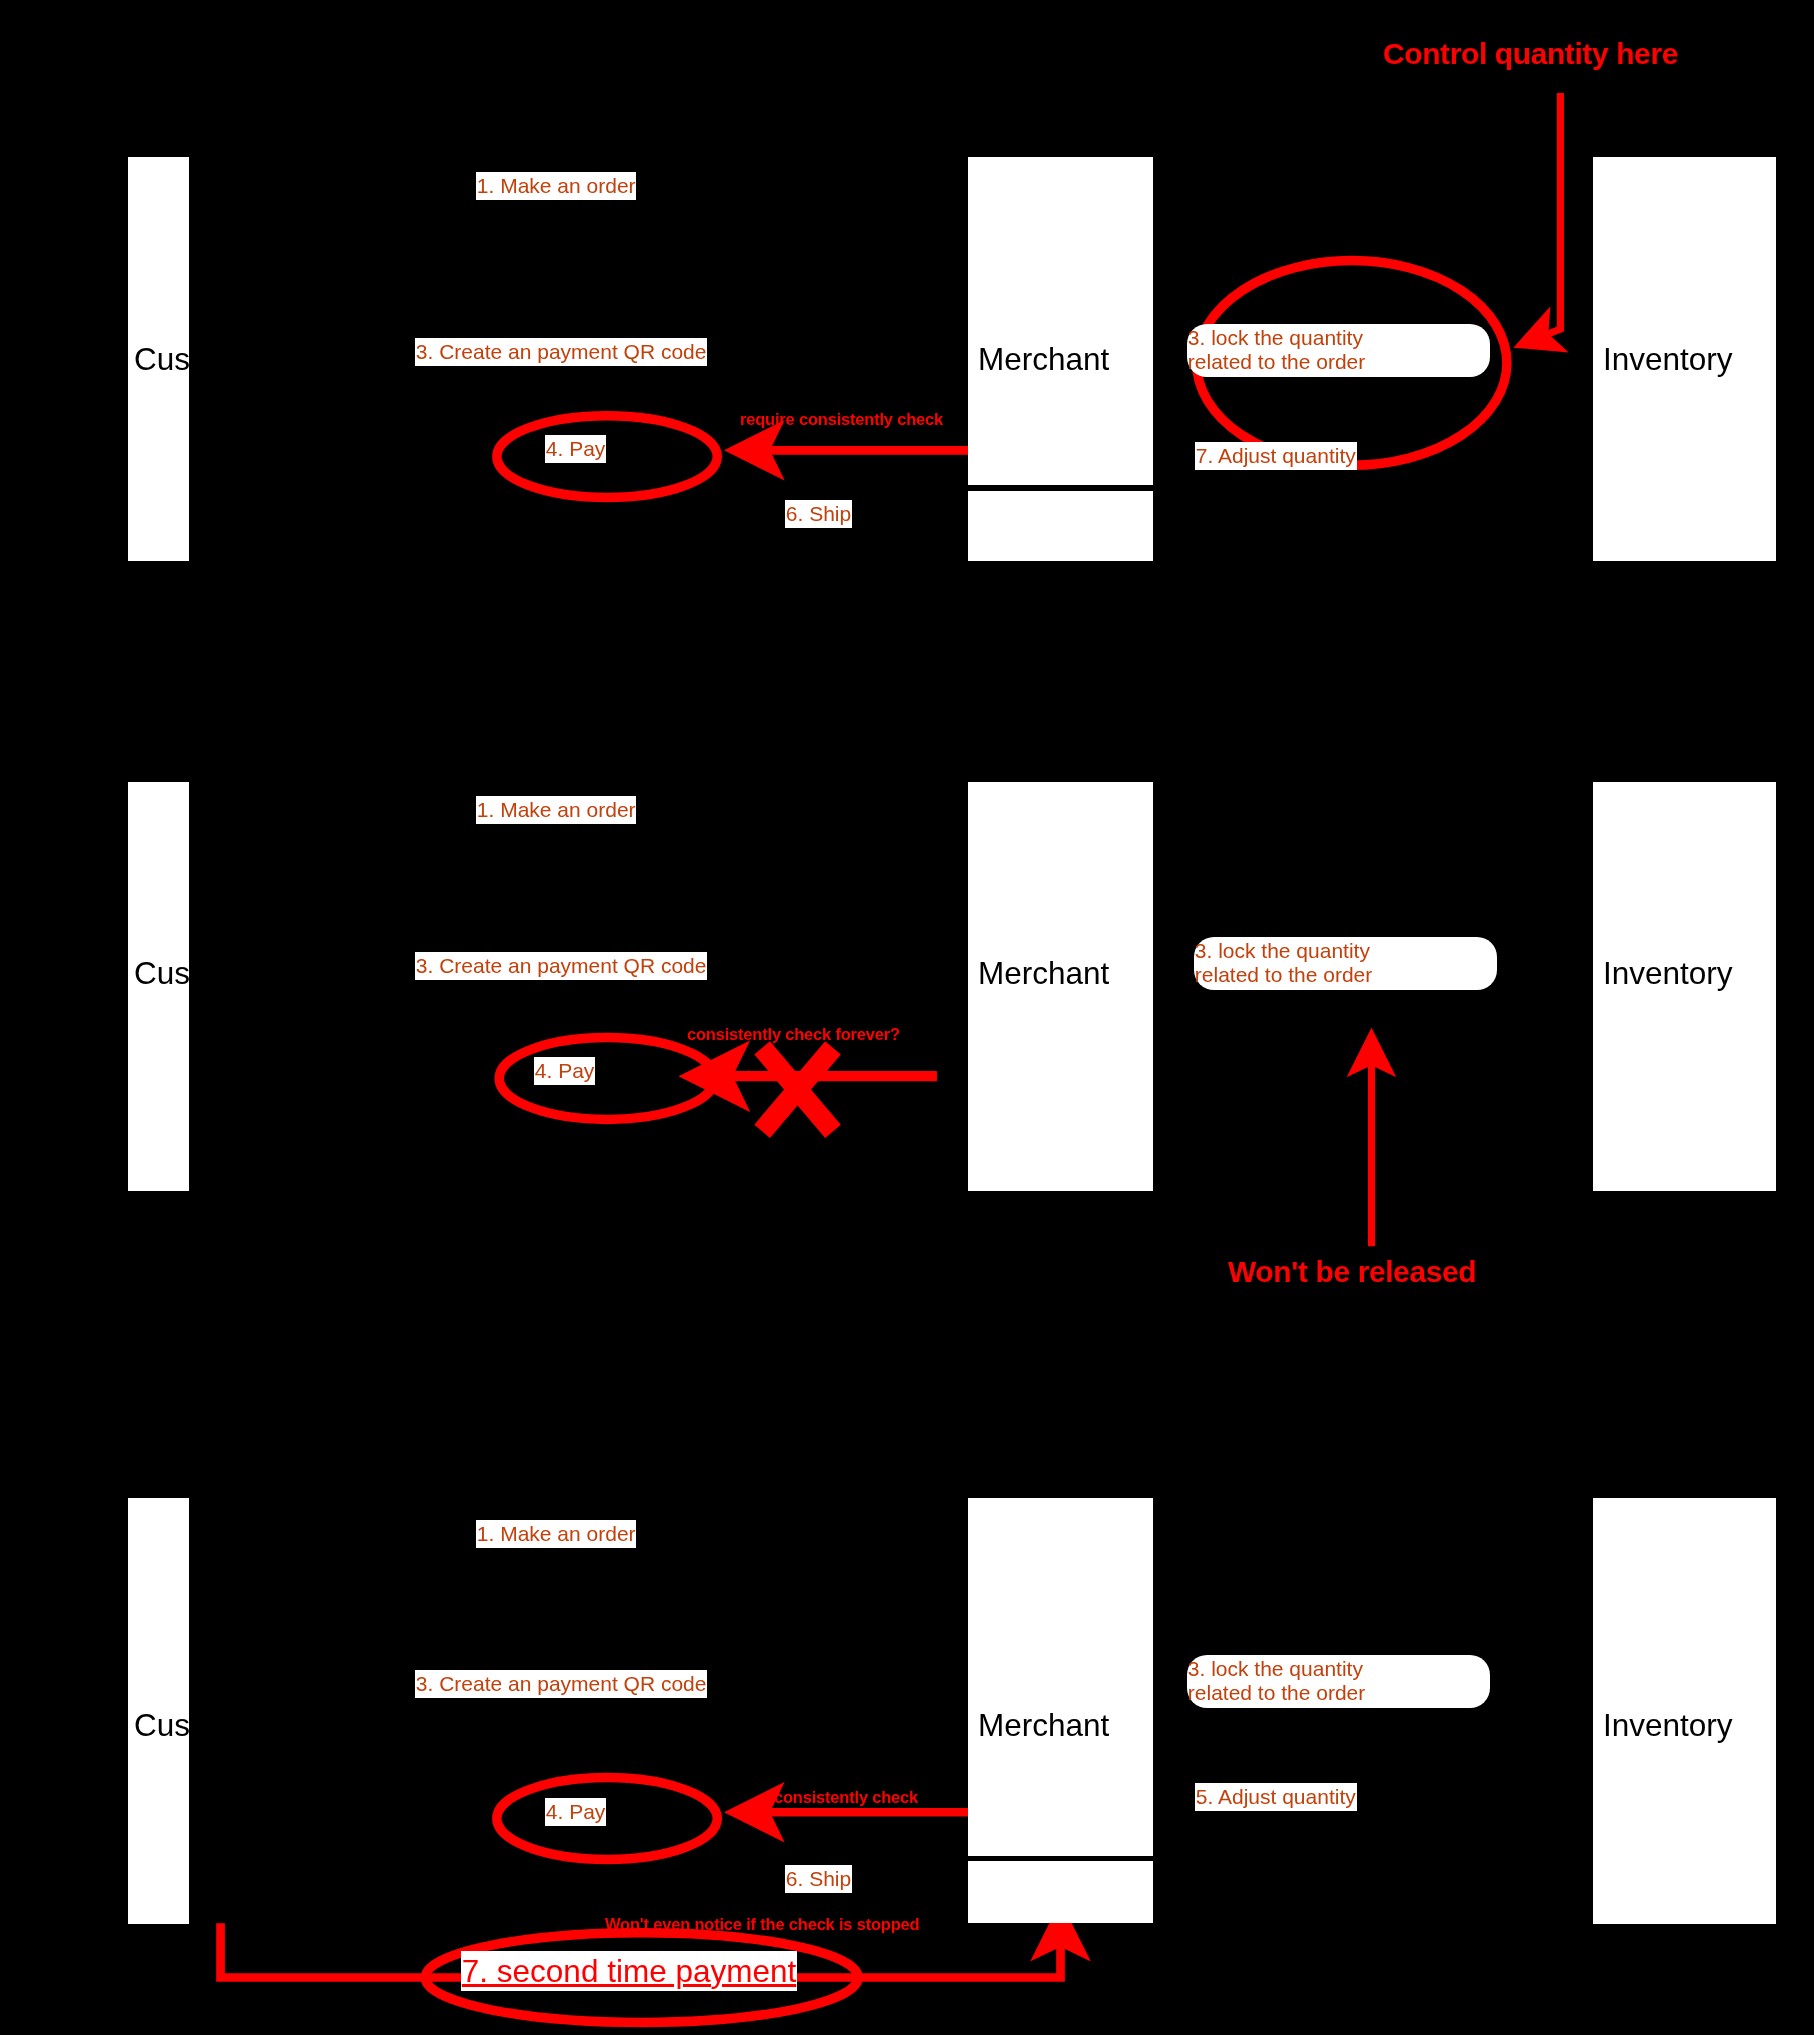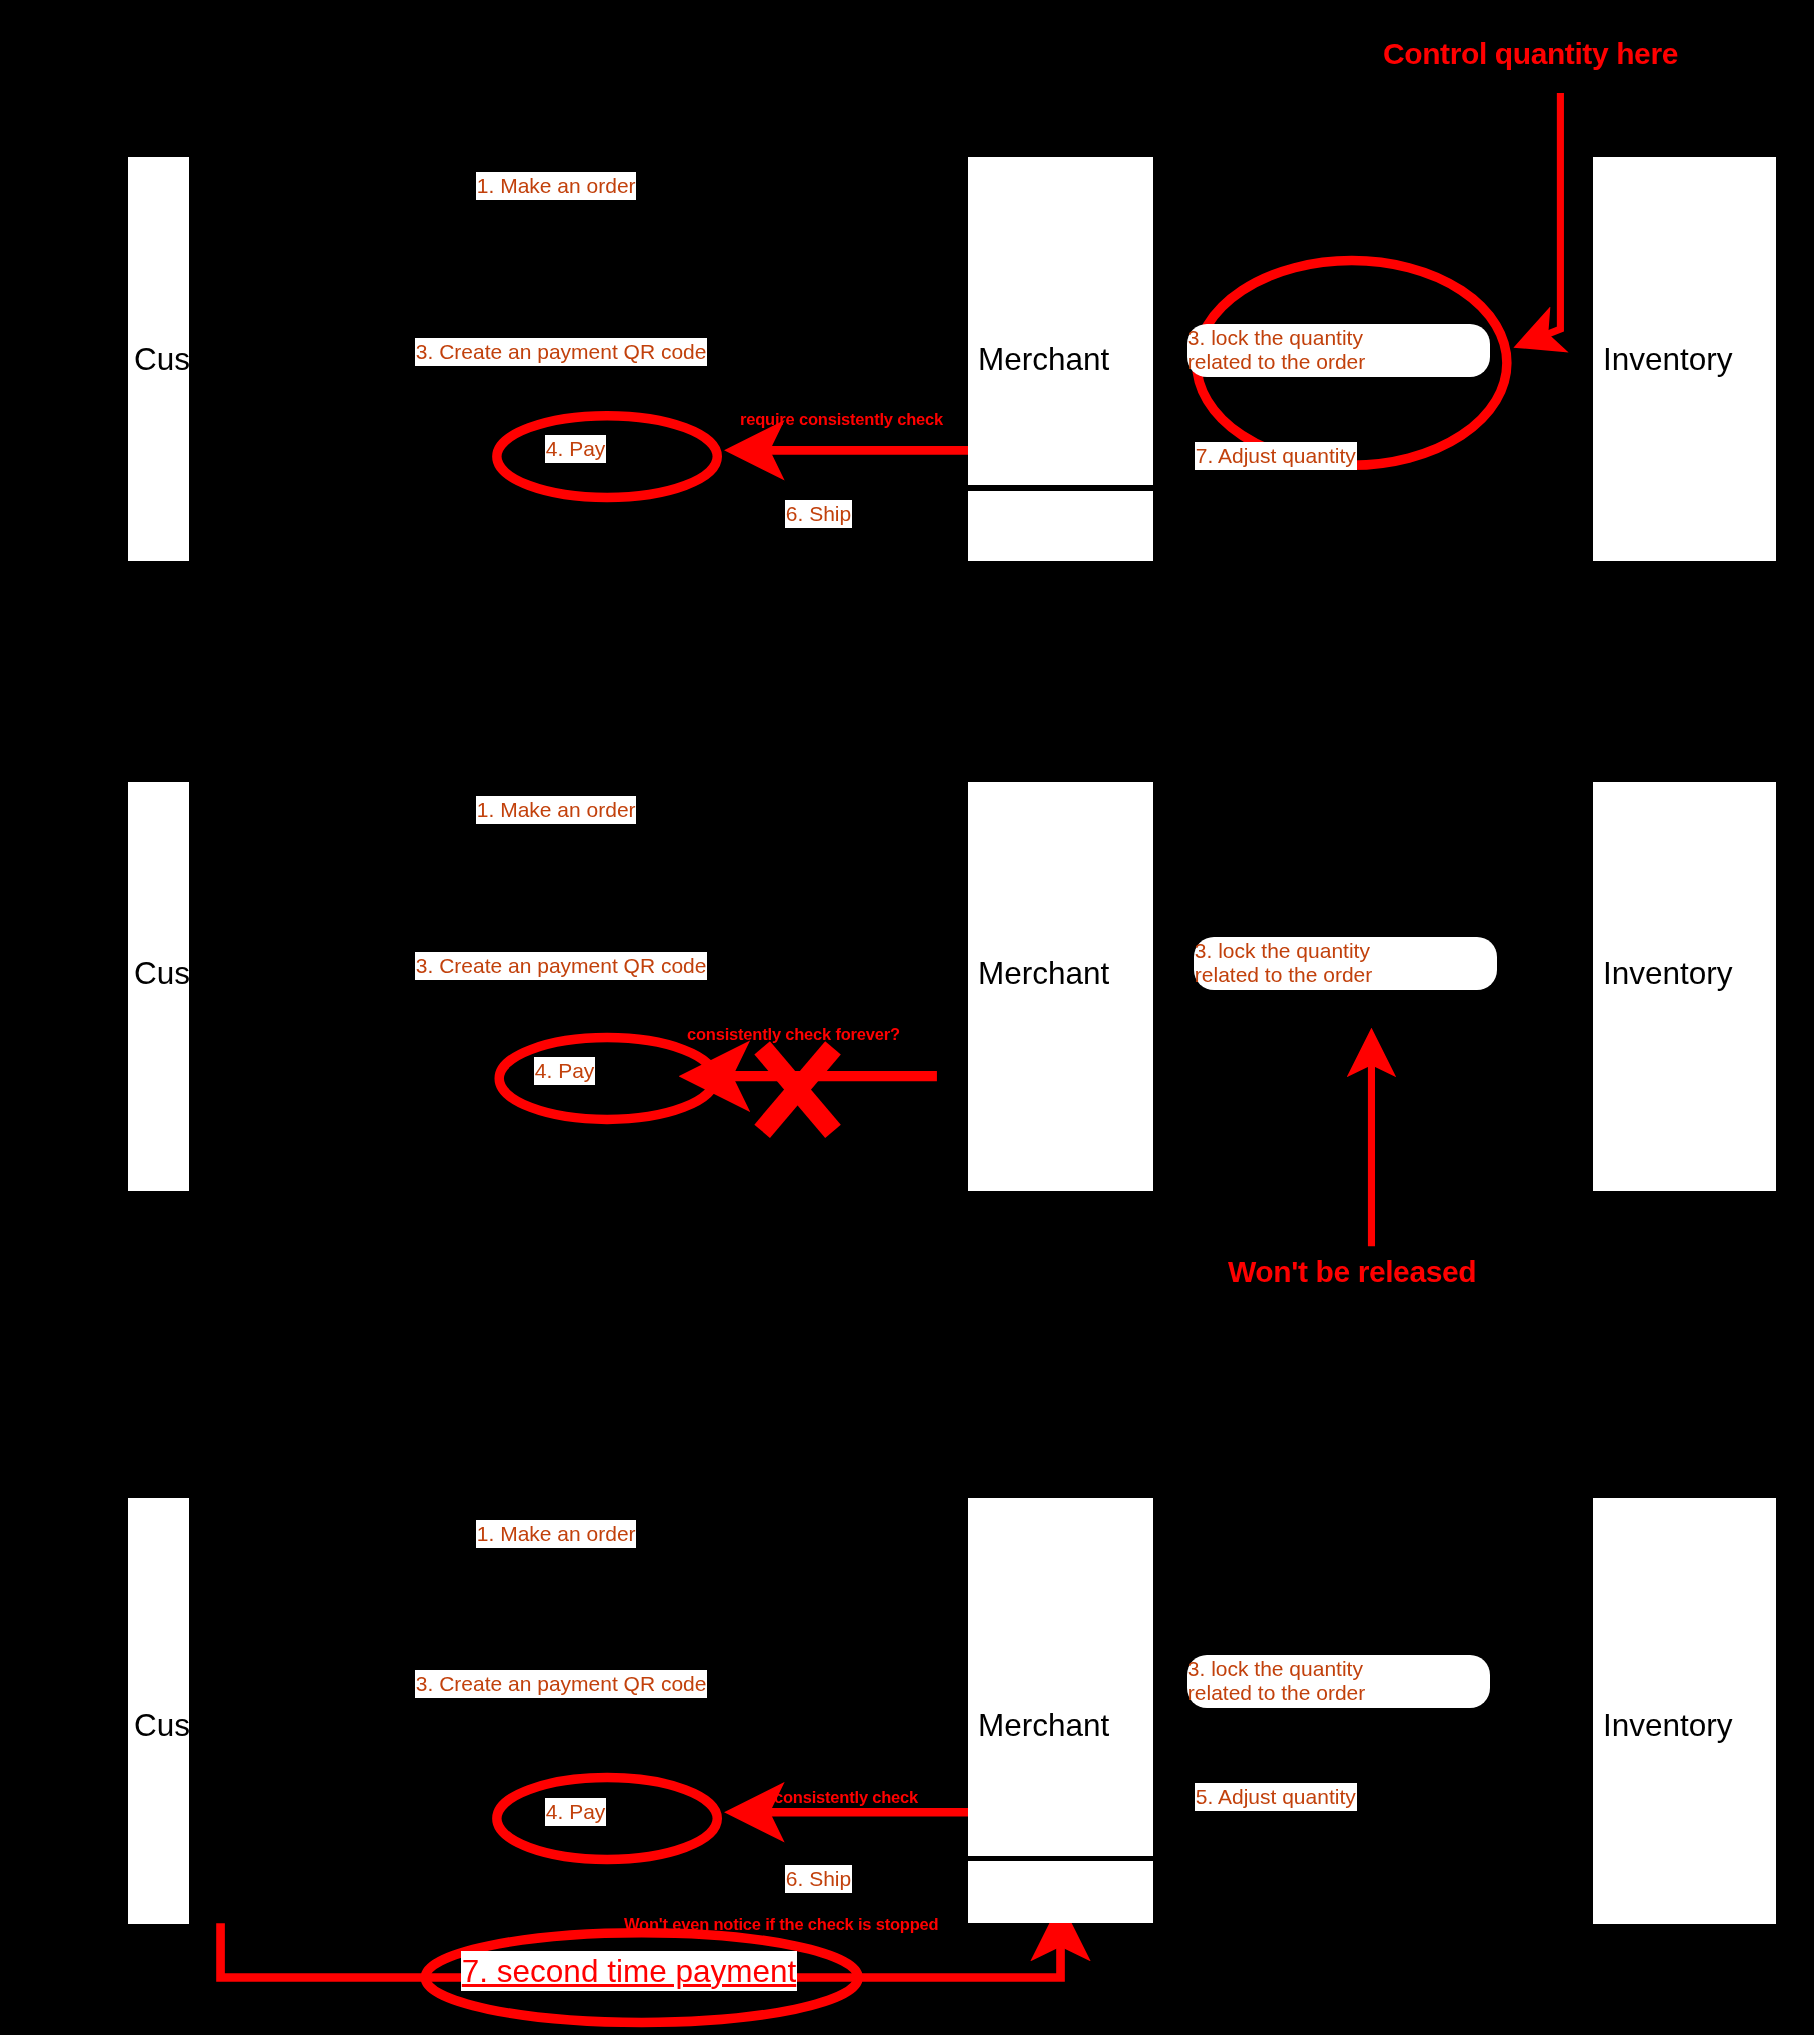--- a/index.html
+++ b/index.html
@@ -194,16 +194,16 @@
     <span>3. lock the quantity</span><br>
     <span>related to the order</span>
   </div>
 
   <div class="msg" style="left:1195px; top:1783px;">5. Adjust quantity</div>
 
   <div class="red-chip" style="left:461px; top:1951px;text-decoration:underline;">7. second time payment</div>
 
   <div class="note small" style="left:774px; top:1776px;margin-top:13px;">consistently check</div>
 
-  <div class="note small" style="left:624px; top:1916px;">Won't even notice if the check is stopped</div>
+  <div class="note small" style="left:605px; top:1916px;">Won't even notice if the check is stopped</div>
 
 </div>
 
 
 </body></html>

